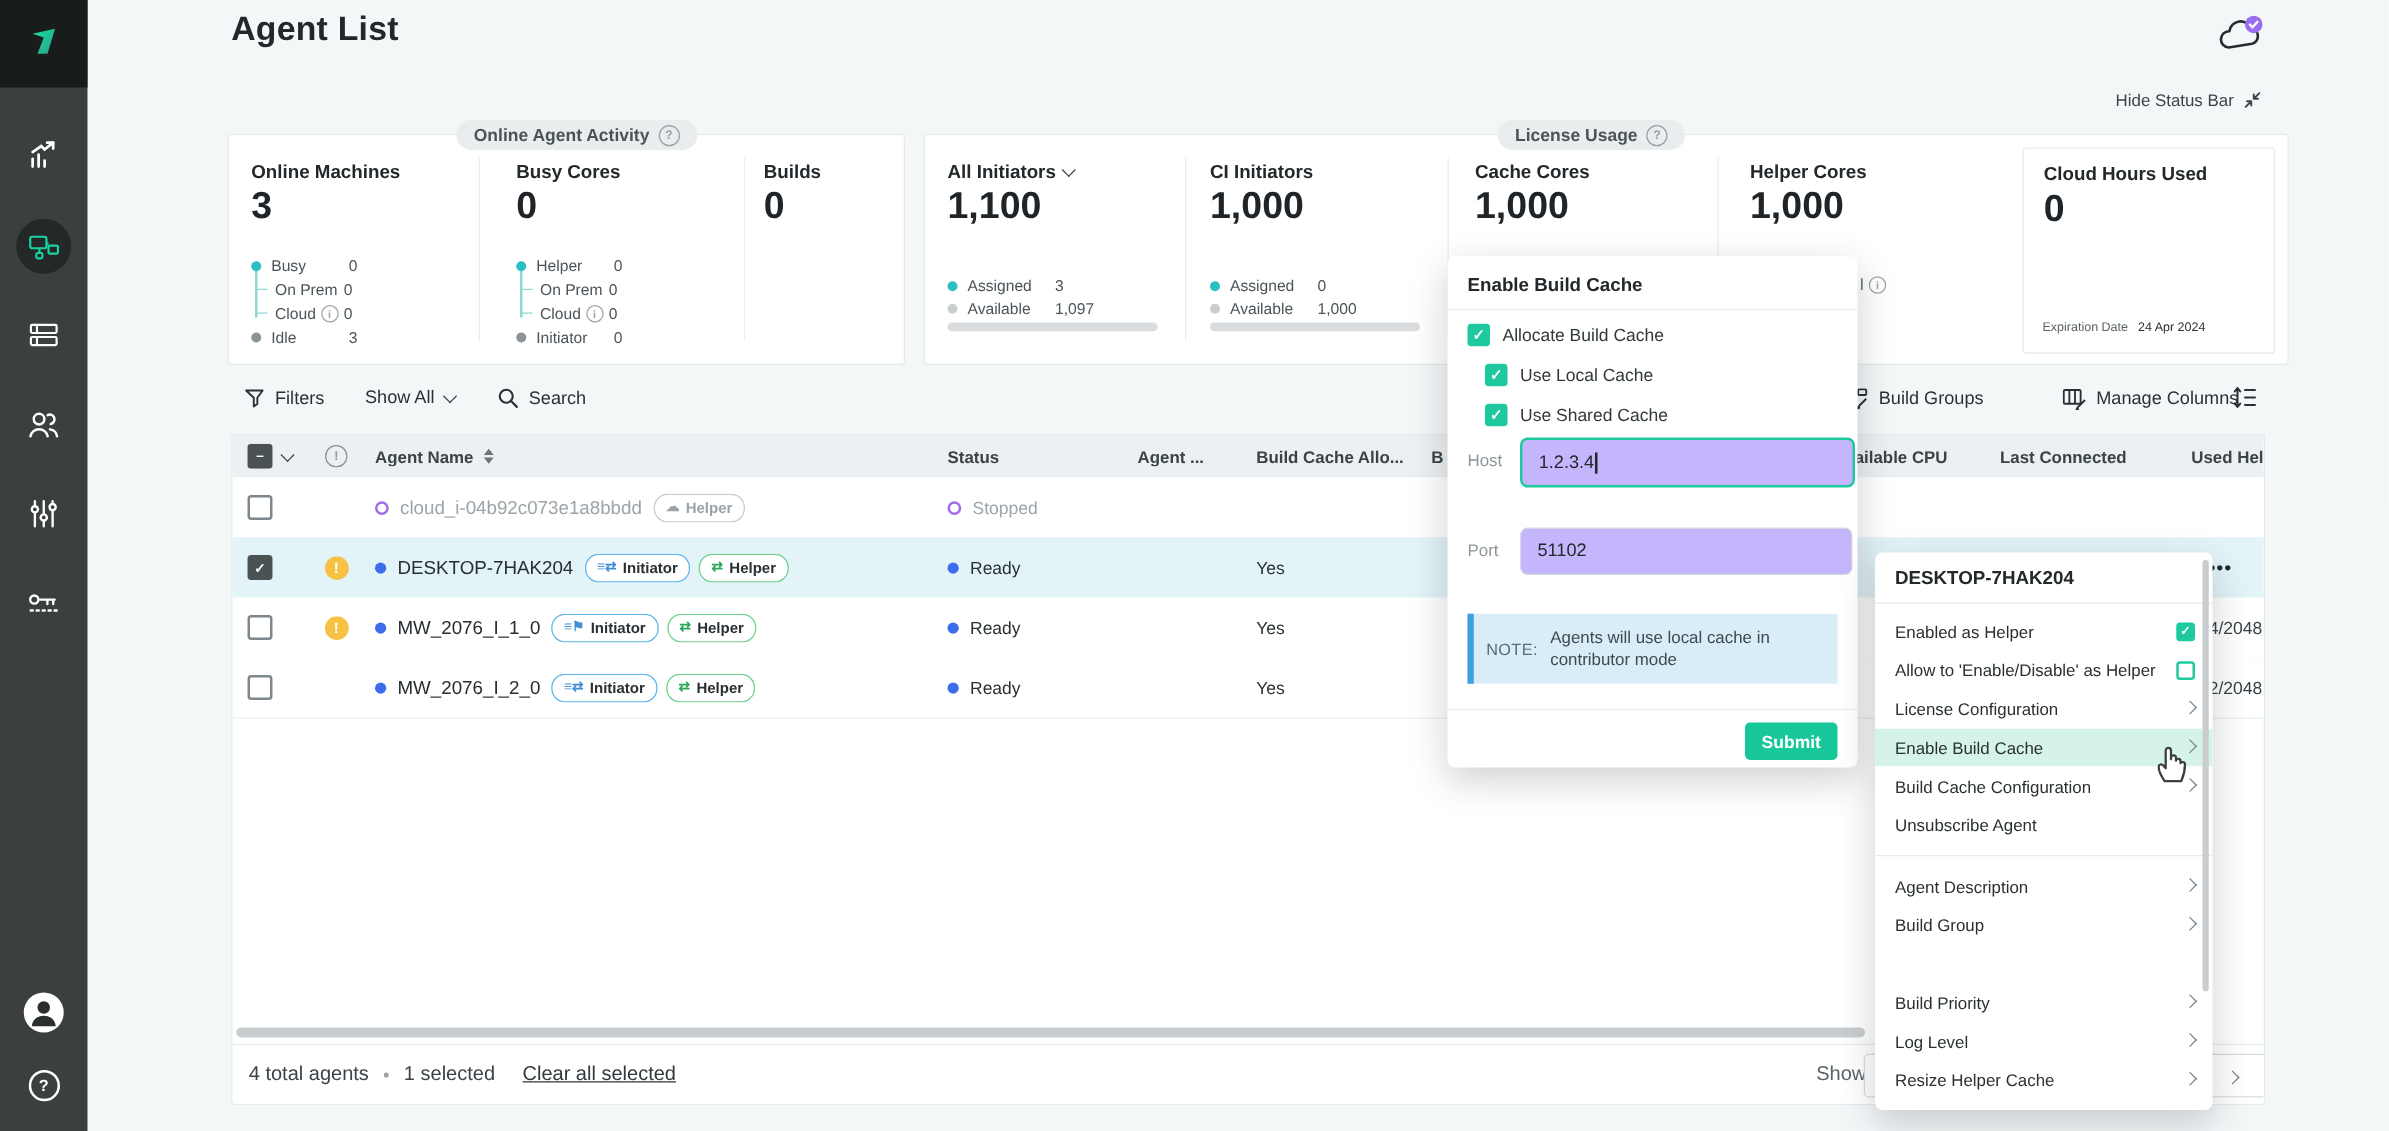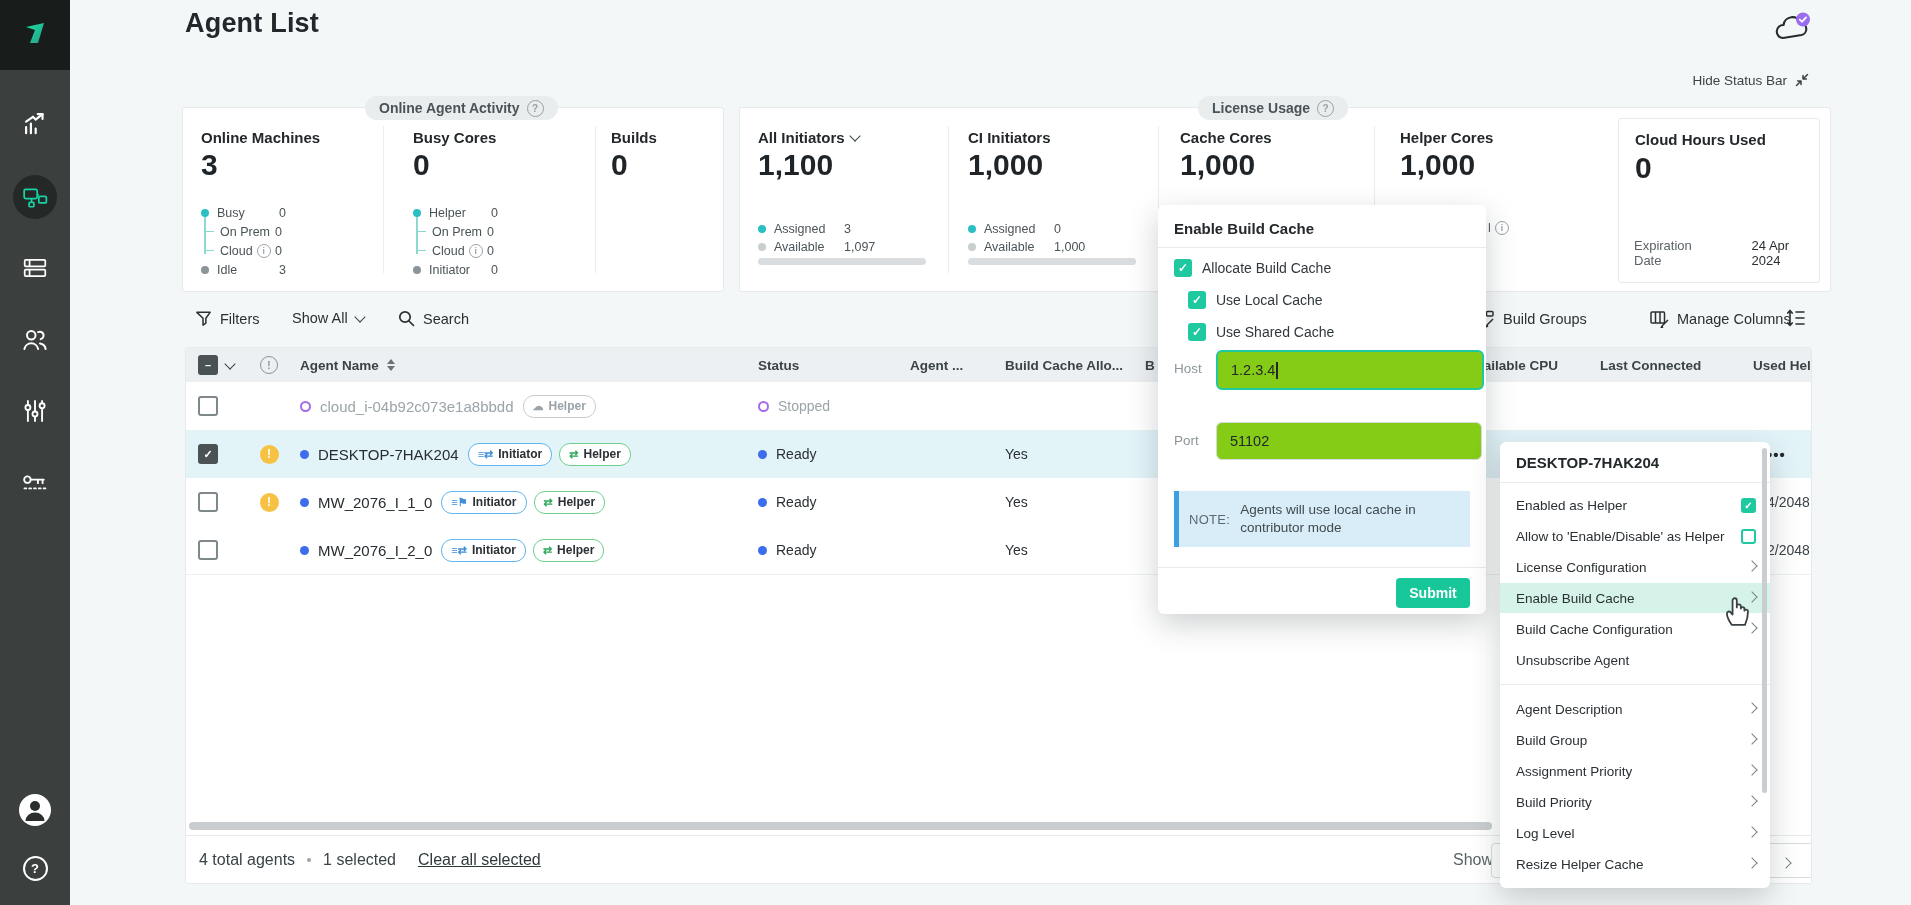--- a/index.html
+++ b/index.html
@@ -45,21 +45,21 @@
   .dot{width:8px;height:8px;border-radius:50%;flex:0 0 auto;margin-right:8px}
   .dot-teal{background:#2BBFC4}
   .dot-gray2{background:#8B9499}
   .dot-grayl{background:#C9CFD1}
   .tree-vline{position:absolute;left:3px;top:13px;width:1.5px;height:38px;background:#8FD8D2}
   .tick{width:9px;height:1.5px;background:#8FD8D2;margin:0 6px 0 4px;flex:0 0 auto}
   .legend-row{display:flex;align-items:center;height:18px;font-size:12.5px;color:#4A5458}
   .legend-row .lbl{width:70px}
   .bar{position:absolute;left:0;width:168px;height:7px;border-radius:4px;background:#D9DDDF}
   .cloud-box{position:absolute;left:878px;top:10px;width:200px;height:163px;border:1px solid #E6EAEB;border-radius:3px}
-  .exp-row{position:absolute;left:15px;bottom:14px;display:flex;gap:32px;font-size:13px}
+  .exp-row{position:absolute;left:15px;bottom:14px;display:flex;gap:8px;font-size:10px}
   .frag{position:absolute;left:748px;top:112px;font-size:13px;color:#5A6468;display:flex;align-items:center}
 
   
   .chev{display:inline-block;width:7px;height:7px;border-right:1.6px solid #3A4347;border-bottom:1.6px solid #3A4347;
         transform:rotate(45deg);margin-top:-3px}
   .chev-right{transform:rotate(-45deg);border-color:#7A8488}
   .tri-up{width:0;height:0;border-left:4px solid transparent;border-right:4px solid transparent;
           border-bottom:5px solid #6A7478}
   .tri-down{width:0;height:0;border-left:4px solid transparent;border-right:4px solid transparent;
           border-top:5px solid #6A7478}
@@ -116,21 +116,21 @@
   
   .modal{position:absolute;left:1158px;top:205px;width:328px;height:409px;background:#fff;border-radius:6px;
          box-shadow:0 10px 30px rgba(30,40,45,.22);z-index:40}
   .modal-title{position:absolute;left:16px;top:15px;font-size:15px;font-weight:600;color:#23282B}
   .modal-hr{position:absolute;left:0;right:0;height:1px;background:#E8EBEC}
   .m-cb-row{position:absolute;display:flex;align-items:center;gap:10px;font-size:14px;color:#30383B}
   .tealbox{width:18px;height:18px;border-radius:3px;background:#1FC9A0;color:#fff;font-size:12px;font-weight:700;
            display:flex;align-items:center;justify-content:center;flex:0 0 auto;cursor:pointer}
   .f-label{position:absolute;font-size:13.5px;color:#8D969A}
   .f-input{position:absolute;left:58px;width:238px;height:36px;border:1px solid #D5DADC;border-radius:6px;
-           display:flex;align-items:center;padding:0 13px;font-size:14.5px;color:#23282B;background:#84cc16}
+           display:flex;align-items:center;padding:0 13px;font-size:14.5px;color:#23282B;background:#c4b5fd}
   .f-input.focus{border:2px solid #1FC9A0}
   .caret{width:1.2px;height:17px;background:#23282B;margin-left:1px}
   .note{position:absolute;left:16px;width:281px;height:56px;background:#D9EDF9;border-left:5px solid #3BA0E0;
         display:flex;align-items:center;padding-left:10px;gap:10px}
   .note-lbl{font-size:13px;color:#5A6A70;letter-spacing:.3px}
   .note-msg{font-size:13.5px;color:#3F4A4E;line-height:1.35}
   .submit{position:absolute;right:16px;width:74px;height:30px;background:#17C79A;border:none;border-radius:4px;
           color:#fff;font-weight:700;font-size:14px;font-family:inherit;cursor:pointer}
 
   
@@ -698,24 +698,20 @@
   <div class="cm-hr" style="top:242px"></div>
 
   <div class="cm-item" style="top:252px">
     <span>Agent Description</span>
     <span class="chev chev-right"></span>
   </div>
   <div class="cm-item" style="top:283px">
     <span>Build Group</span>
     <span class="chev chev-right"></span>
   </div>
-  <div class="cm-item" style="top:314px">
-    <span>Assignment Priority</span>
-    <span class="chev chev-right"></span>
-  </div>
   <div class="cm-item" style="top:345px">
     <span>Build Priority</span>
     <span class="chev chev-right"></span>
   </div>
   <div class="cm-item" style="top:376px">
     <span>Log Level</span>
     <span class="chev chev-right"></span>
   </div>
   <div class="cm-item" style="top:407px">
     <span>Resize Helper Cache</span>

